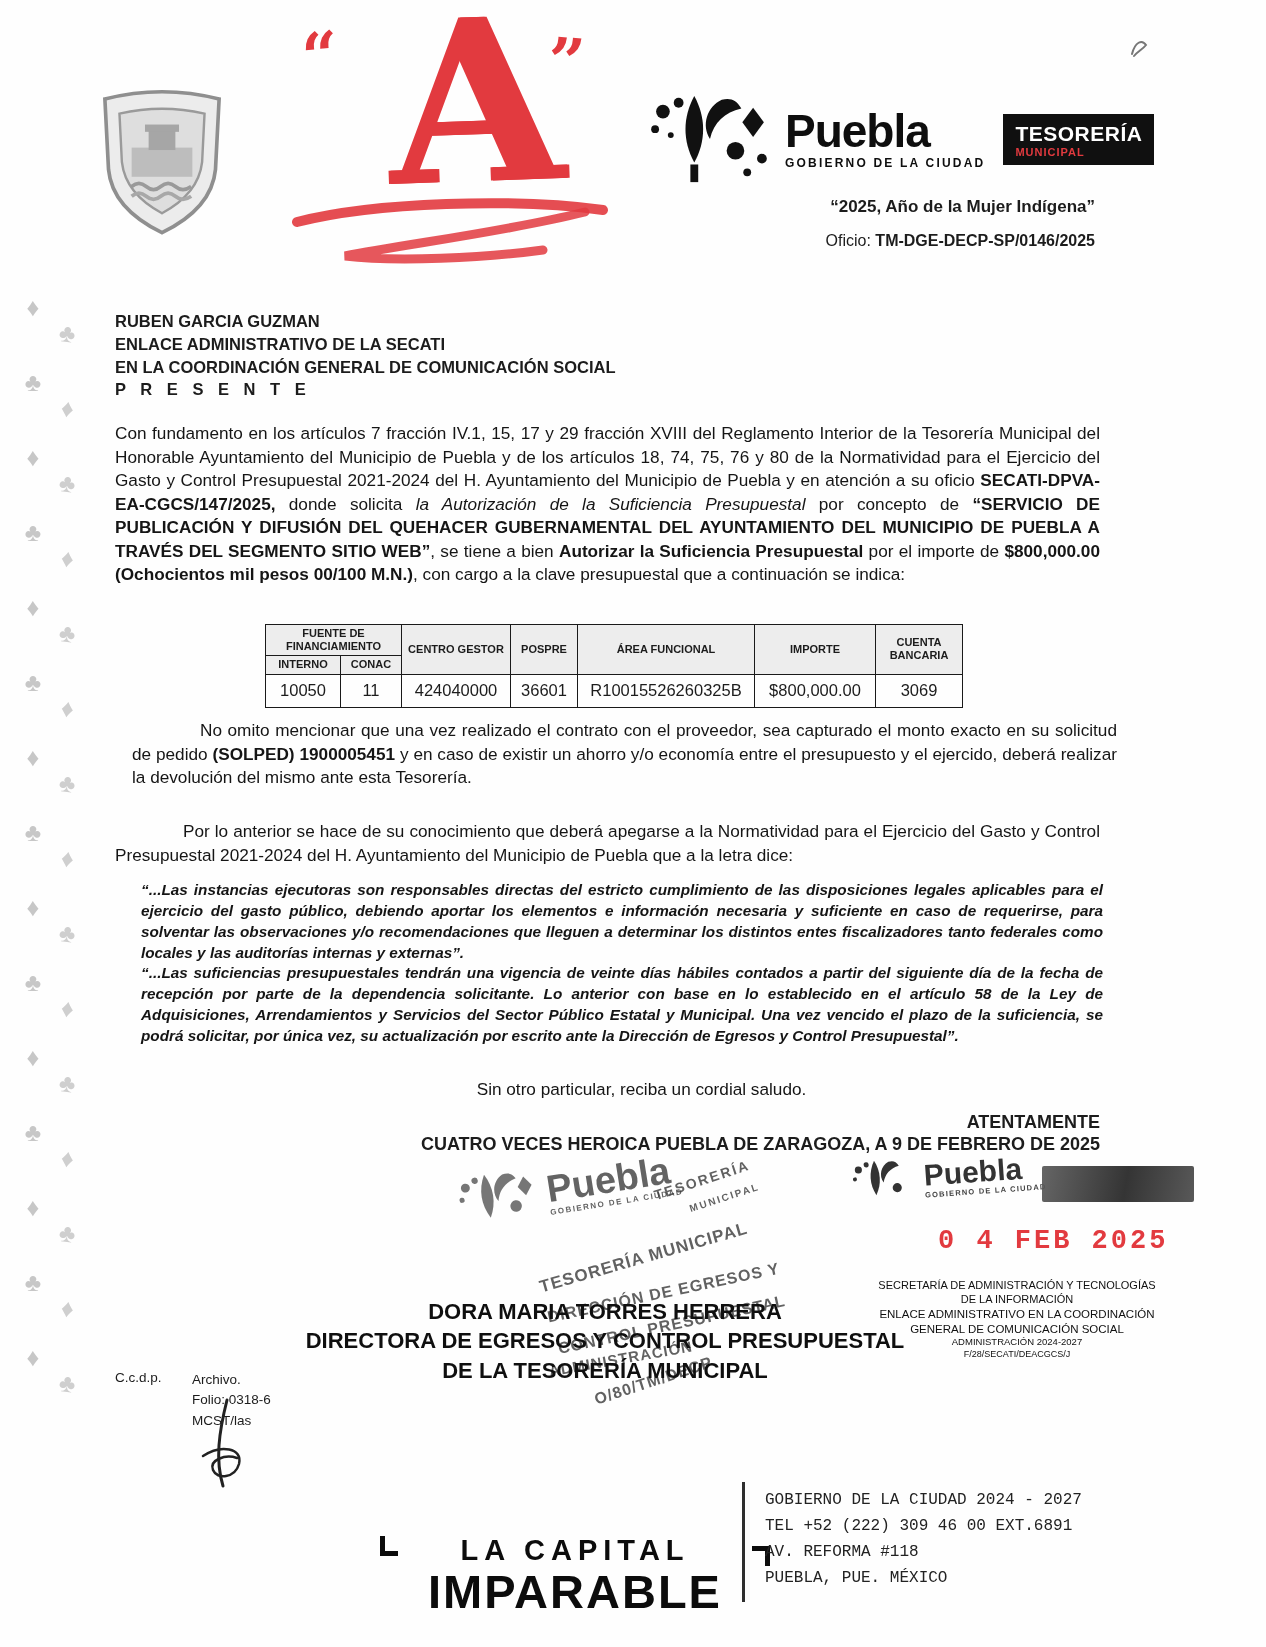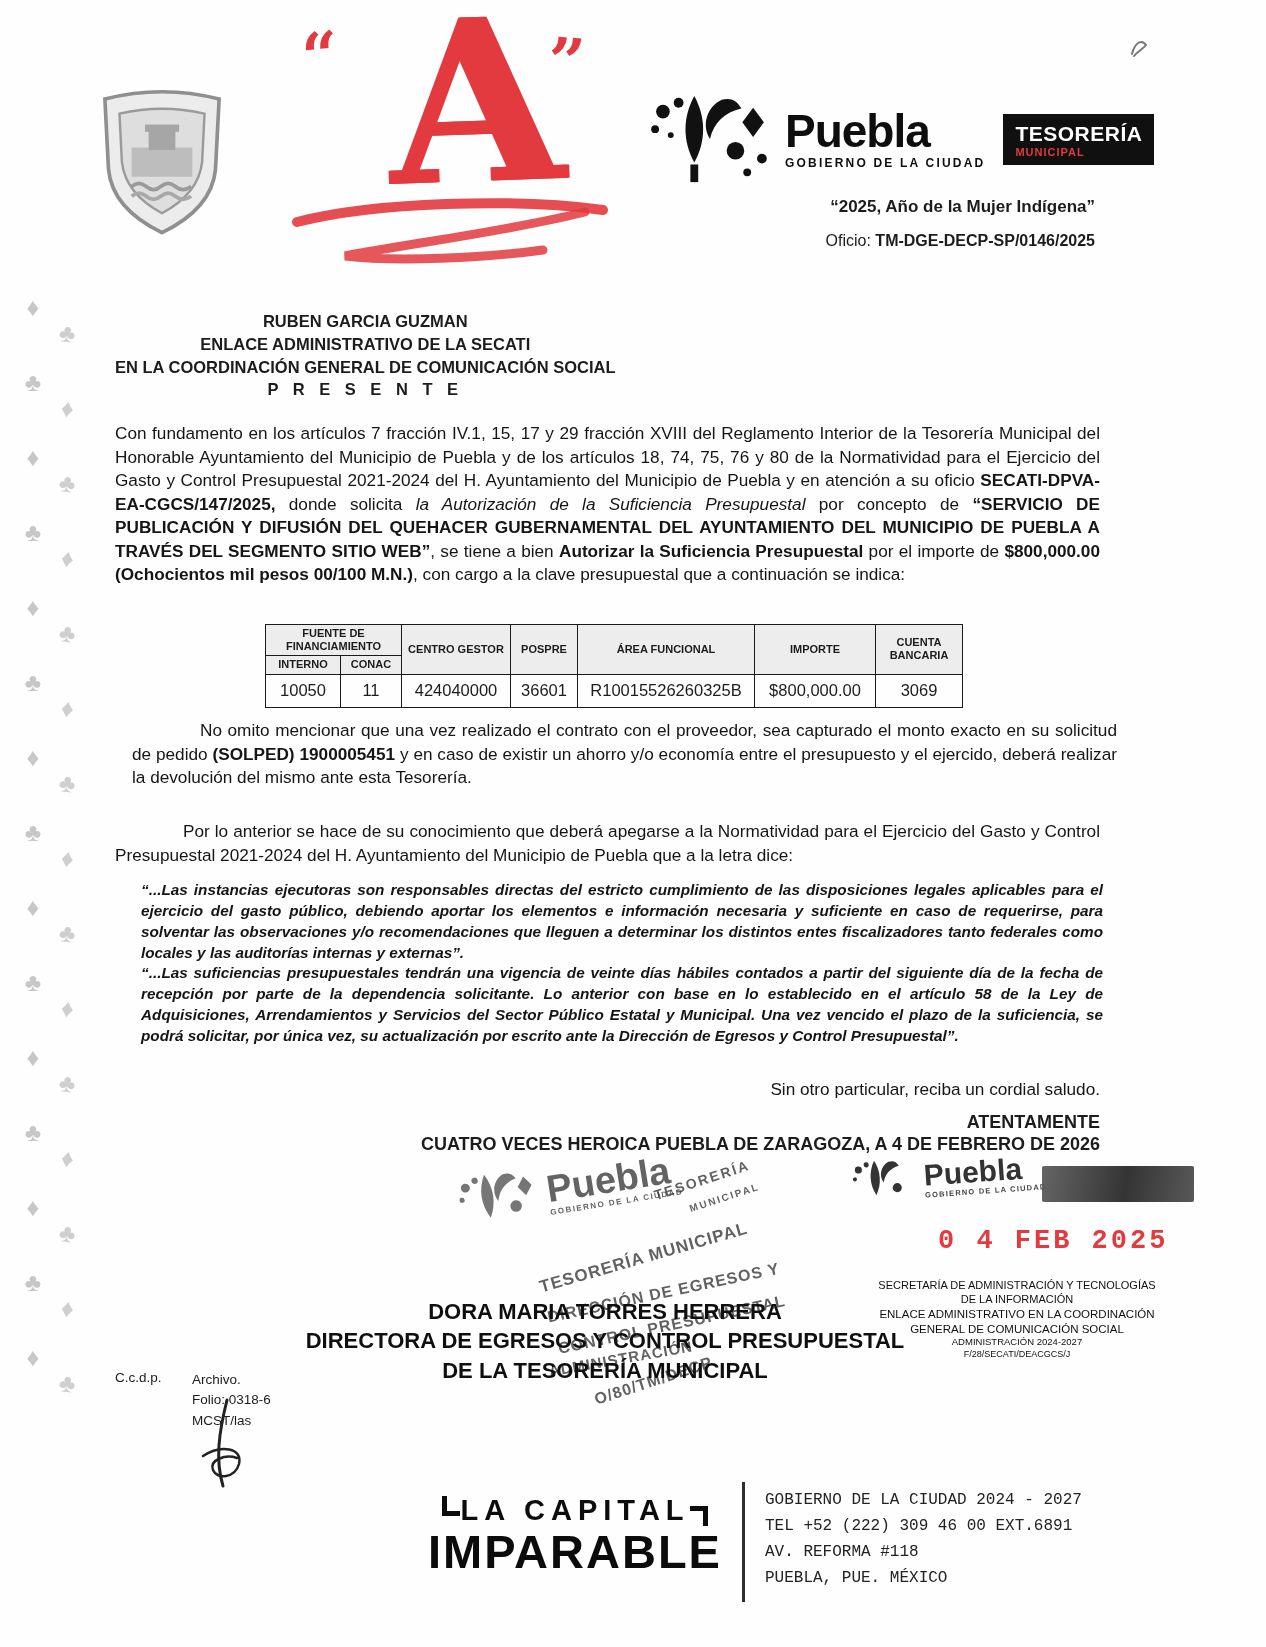--- a/index.html
+++ b/index.html
@@ -32,29 +32,29 @@
   .badge{background:#101010;color:#fff;padding:9px 12px 7px 12px;margin-left:6px;}
   .badge-title{font-size:21px;font-weight:bold;letter-spacing:.5px;line-height:1;}
   .badge-sub{font-size:11px;font-weight:bold;color:#e23a3f;letter-spacing:1px;margin-top:2px;}
 
   .motto{position:absolute;left:600px;width:495px;top:197px;text-align:right;
          font-weight:bold;font-size:17px;}
   .refs{position:absolute;left:495px;width:600px;top:231px;text-align:right;
         font-size:16px;line-height:1.3;}
   .refs b{font-weight:bold;}
 
-  .recipient{position:absolute;left:115px;top:310px;font-weight:bold;font-size:16.5px;line-height:1.38;text-align:center;}
+  .recipient{position:absolute;left:115px;top:310px;font-weight:bold;font-size:16.5px;line-height:1.38;}
   .recipient .sal{letter-spacing:5px;}
 
   .para{position:absolute;left:115px;width:985px;text-align:justify;
         font-size:17.2px;line-height:1.37;color:#151515;}
   .p1{top:422px;}
   .p2{top:719px;text-indent:68px;margin-left:17px;}
   .p3{top:820px;text-indent:68px;}
-  .closing{top:1078px;text-indent:68px;text-align:right;}
+  .closing{top:1078px;text-indent:68px;text-align:center;}
   .quote{position:absolute;left:141px;width:962px;text-align:justify;
          font-size:15.3px;line-height:1.38;font-weight:bold;font-style:italic;color:#151515;}
   .q1{top:879px;} .q2{top:962px;}
 
   
   .budget-table{position:absolute;left:265px;top:624px;border-collapse:collapse;
                 font-family:"Liberation Sans",sans-serif;}
   .budget-table th,.budget-table td{border:1.6px solid #1a1a1a;text-align:center;padding:2px 4px;}
   .budget-table th{font-size:11px;font-weight:bold;background:#ededed;line-height:1.2;}
   .budget-table td{font-size:16.5px;height:28px;}
@@ -96,21 +96,21 @@
   .rx-lines div:nth-child(4){font-size:11.5px;}
   .rx-lines div:nth-child(5){font-size:9.5px;}
   .rx-lines div:nth-child(6){font-size:9px;}
 
   .ccdp-label{position:absolute;left:115px;top:1370px;font-size:13.5px;}
   .ccdp-lines{position:absolute;left:192px;top:1370px;font-size:13.5px;line-height:1.5;}
   .scribble{position:absolute;left:185px;top:1398px;width:95px;height:95px;}
 
   
   .capital{position:absolute;left:380px;top:1494px;width:390px;text-align:center;color:#0c0c0c;}
-  .cap-row{display:flex;align-items:center;justify-content:center;gap:0;}
+  .cap-row{display:flex;align-items:center;justify-content:space-between;gap:0;margin-top:40px;}
   .cap-top{font-size:29px;font-weight:bold;letter-spacing:6px;}
   .cap-bottom{font-size:47px;font-weight:bold;letter-spacing:2px;line-height:1.05;}
   .hook{display:inline-block;width:13px;height:15px;border:5px solid #0c0c0c;}
   .hook-l{border-top:none;border-right:none;transform:translateY(-5px);}
   .hook-r{border-bottom:none;border-left:none;transform:translateY(5px);}
 
   .foot-divider{position:absolute;left:742px;top:1482px;width:2.5px;height:120px;background:#2e2e2e;}
   .contact{position:absolute;left:765px;top:1488px;font-family:"Liberation Mono",monospace;
            font-size:16px;line-height:1.62;color:#222;}
   .corner-mark{position:absolute;left:1126px;top:34px;width:26px;height:26px;}
@@ -244,21 +244,21 @@
   </tbody>
     </table>
 
   <div class="para p2"><span>No omito mencionar que una vez realizado el contrato con el proveedor, sea capturado el monto exacto en su solicitud de pedido </span><span style="font-weight: bold;">(SOLPED) 1900005451</span><span> y en caso de existir un ahorro y/o economía entre el presupuesto y el ejercido, deberá realizar la devolución del mismo ante esta Tesorería.</span></div>
   <div class="para p3"><span>Por lo anterior se hace de su conocimiento que deberá apegarse a la Normatividad para el Ejercicio del Gasto y Control Presupuestal 2021-2024 del H. Ayuntamiento del Municipio de Puebla que a la letra dice:</span></div>
   <div class="quote q1"><span>“...Las instancias ejecutoras son responsables directas del estricto cumplimiento de las disposiciones legales aplicables para el ejercicio del gasto público, debiendo aportar los elementos e información necesaria y suficiente en caso de requerirse, para solventar las observaciones y/o recomendaciones que lleguen a determinar los distintos entes fiscalizadores tanto federales como locales y las auditorías internas y externas”.</span></div>
   <div class="quote q2"><span>“...Las suficiencias presupuestales tendrán una vigencia de veinte días hábiles contados a partir del siguiente día de la fecha de recepción por parte de la dependencia solicitante. Lo anterior con base en lo establecido en el artículo 58 de la Ley de Adquisiciones, Arrendamientos y Servicios del Sector Público Estatal y Municipal. Una vez vencido el plazo de la suficiencia, se podrá solicitar, por única vez, su actualización por escrito ante la Dirección de Egresos y Control Presupuestal”.</span></div>
   <div class="para closing">Sin otro particular, reciba un cordial saludo.</div>
 
   <div class="sig-head atent">ATENTAMENTE</div>
-  <div class="sig-head dateline">CUATRO VECES HEROICA PUEBLA DE ZARAGOZA, A 4 DE FEBRERO DE 2026</div>
+  <div class="sig-head dateline">CUATRO VECES HEROICA PUEBLA DE ZARAGOZA, A 9 DE FEBRERO DE 2025</div>
 
   <div class="stamp-logo-c stamp">
     <svg class="talavera" style="width:84px;height:64px" viewBox="0 0 130 100">
       <g fill="#555">
         <circle cx="18" cy="22" r="7"></circle>
           <circle cx="34" cy="13" r="5"></circle>
           <circle cx="10" cy="40" r="4"></circle>
         <path d="M50 6 C38 28 38 52 50 74 C62 52 62 28 50 6 Z"></path>
         <path d="M78 10 c-15 7 -21 26 -12 40 c4 -17 15 -27 32 -31 c-5 -9 -11 -11 -20 -9 z"></path>
         <circle cx="92" cy="62" r="9"></circle>

